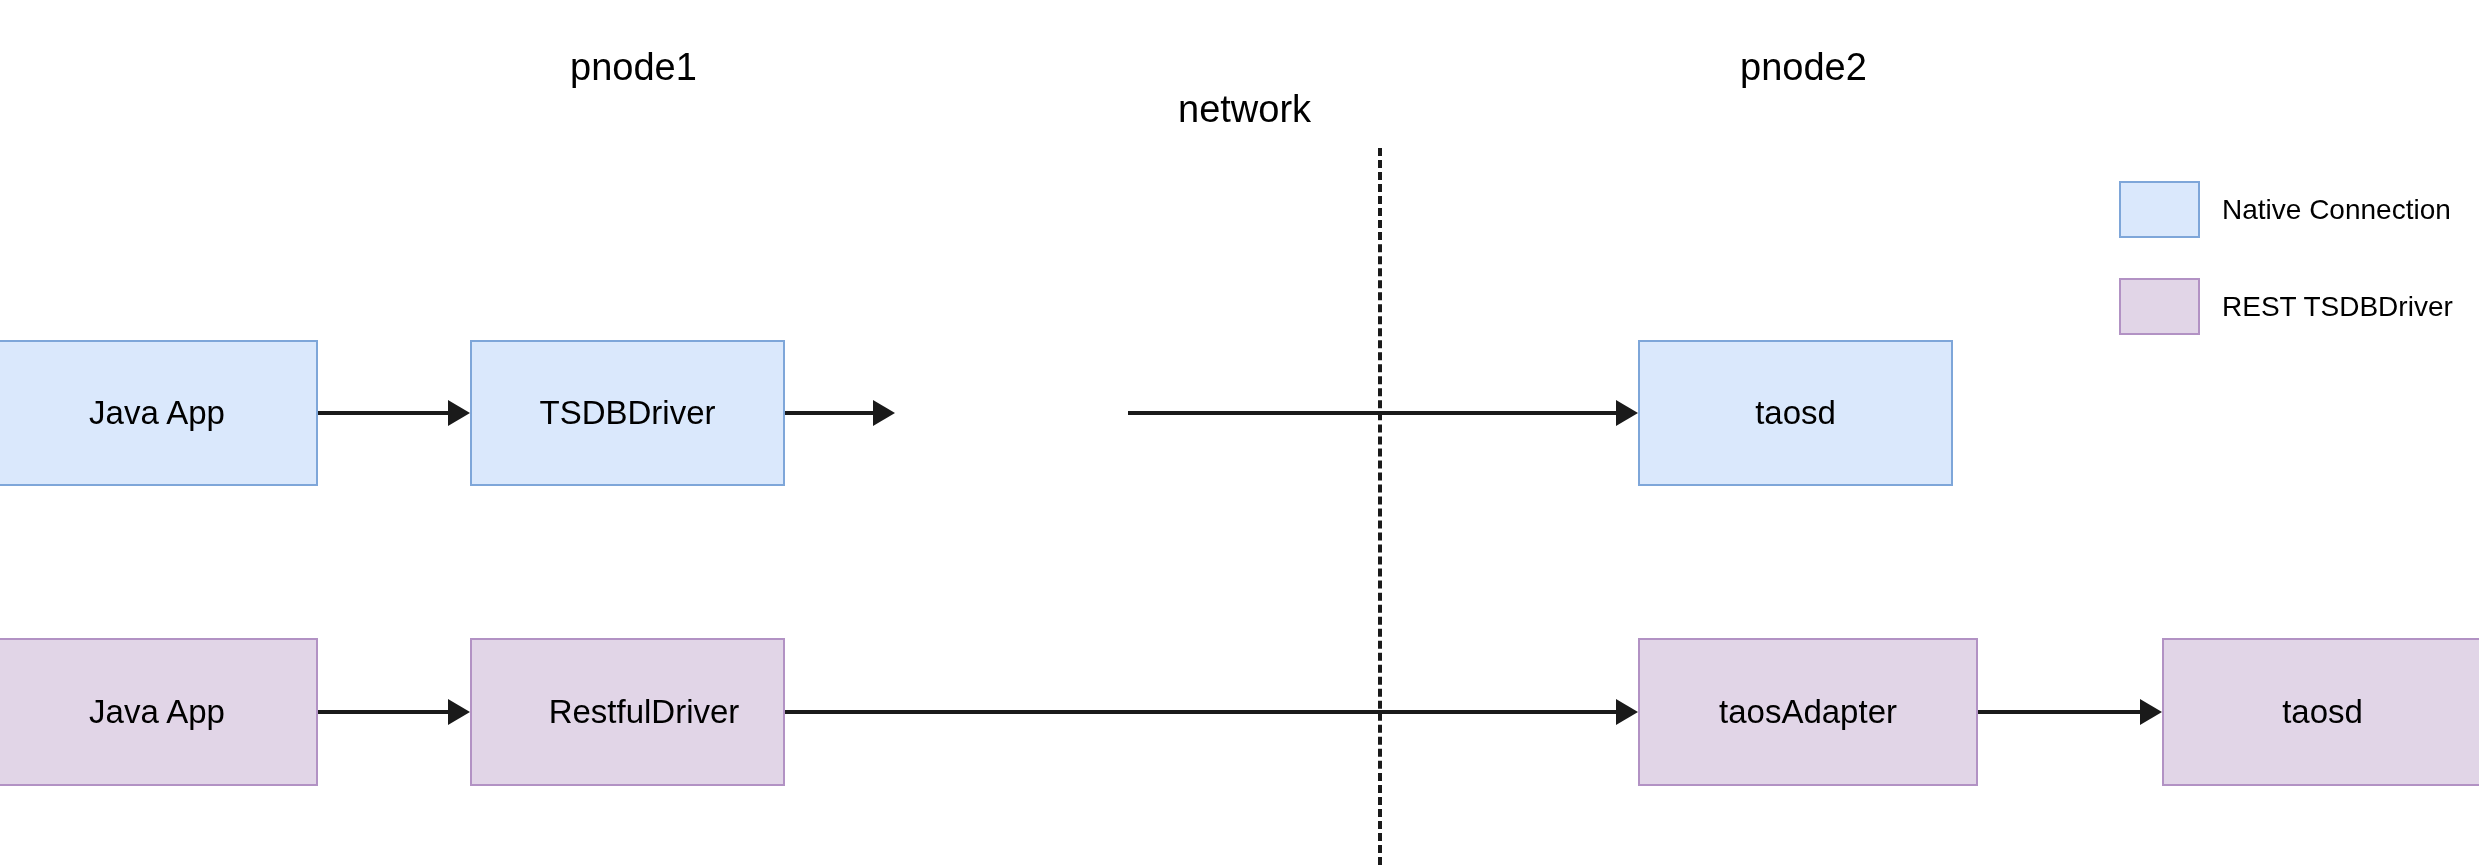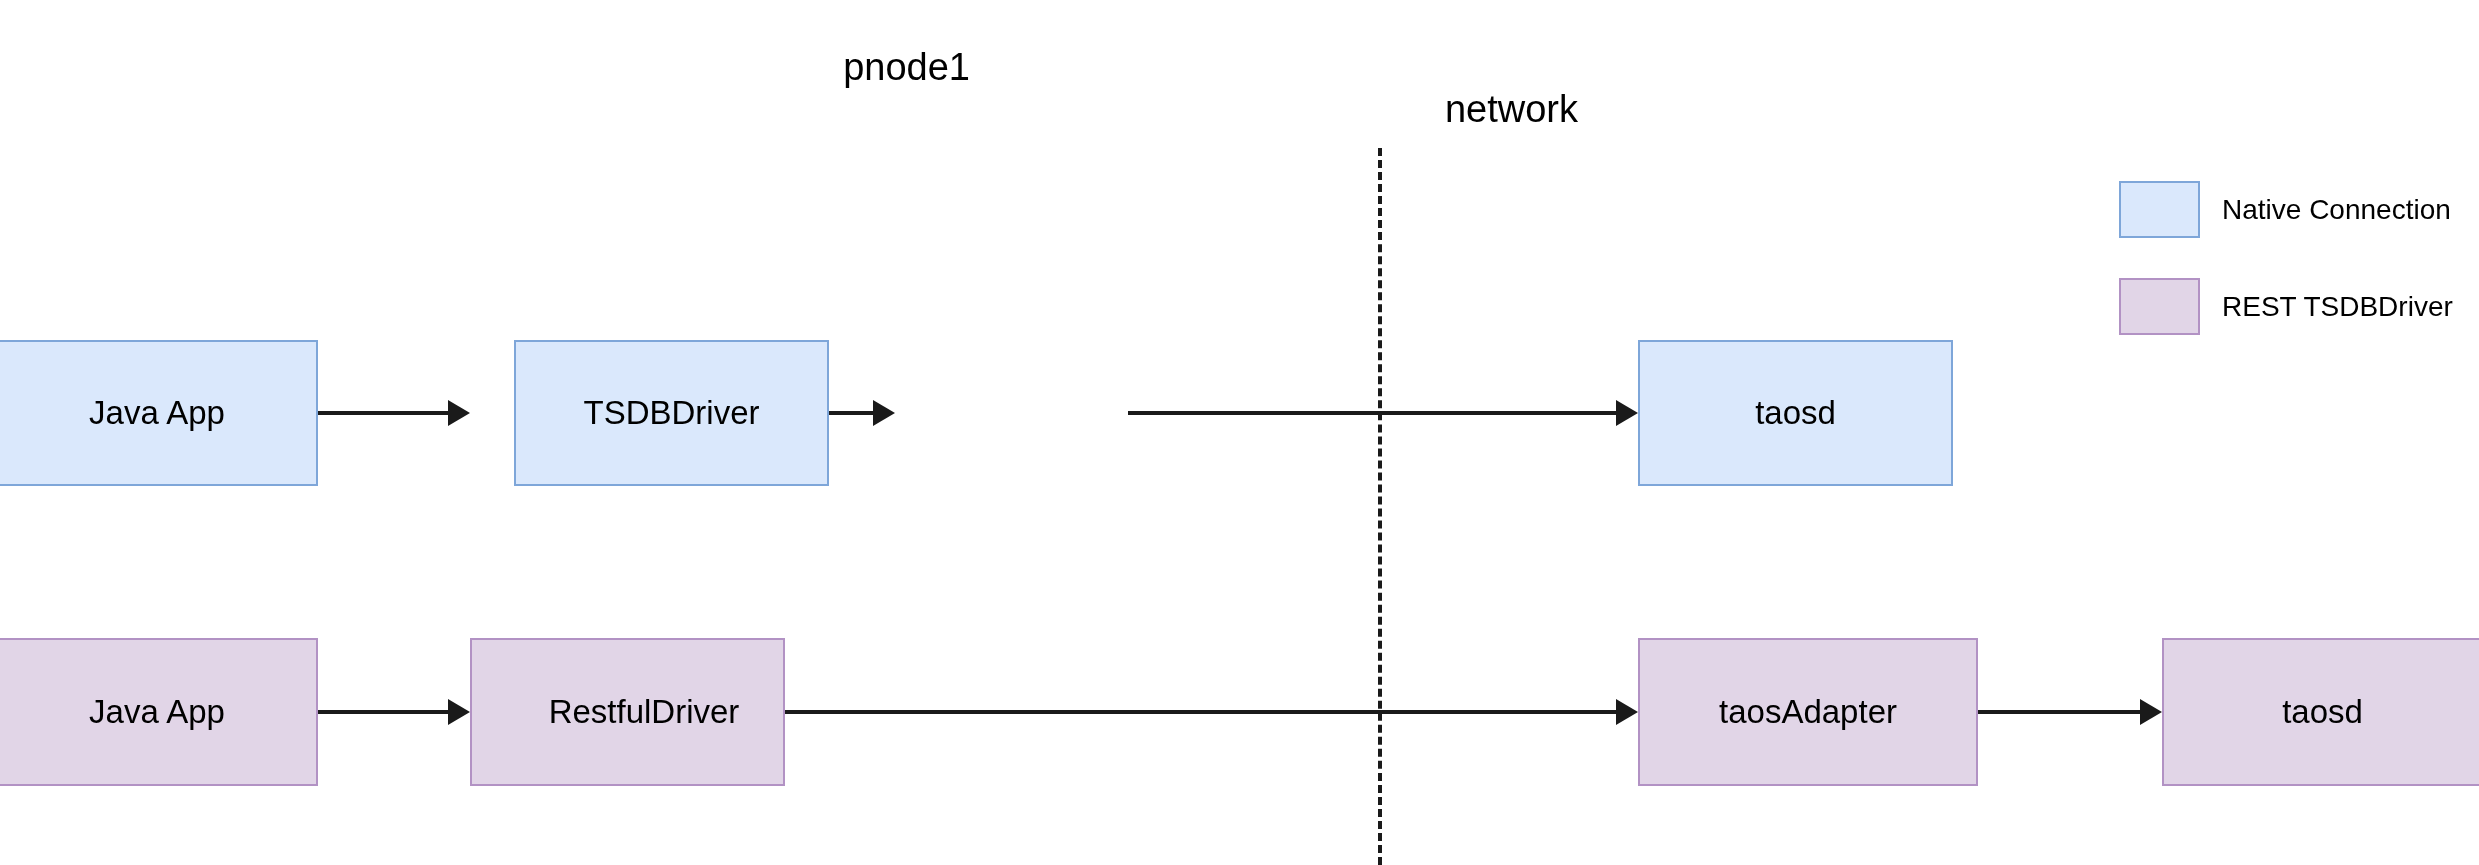--- a/index.html
+++ b/index.html
@@ -17,21 +17,21 @@
     background: #ffffff;
     overflow: hidden;
   }
 
   
   .zone-label {
     position: absolute;
     font-size: 38px;
     color: #000000;
     white-space: nowrap;
-    text-align: right;
+    text-align: left;
     line-height: 1;
   }
 
   
   .node-box {
     position: absolute;
     box-sizing: border-box;
     display: flex;
     align-items: center;
     justify-content: center;
@@ -95,31 +95,32 @@
     line-height: 1;
   }
 </style>
 </head>
 <body>
 
 <div id="canvas">
 
 <div class="zone-label" style="left: 570px; top: 48px; width: 400px;">pnode1</div>
     <div class="zone-label" style="left: 1178px; top: 48px; width: 400px; margin-top: 42px;">network</div>
+    <div class="zone-label" style="left: 1740px; top: 48px; width: 400px;">pnode2</div>
     <div class="divider" style="left: 1378px; top: 148px; height: 717px;"></div>
     <div class="connector" style="left: 318px; top: 411px; width: 134px;"></div>
     <div class="arrowhead" style="left: 448px; top: 400px;"></div>
     <div class="connector" style="left: 785px; top: 411px; width: 92px;"></div>
     <div class="arrowhead" style="left: 873px; top: 400px;"></div>
     <div class="connector" style="left: 1128px; top: 411px; width: 492px;"></div>
     <div class="arrowhead" style="left: 1616px; top: 400px;"></div>
     <div class="node-box native" style="left: -4px; top: 340px; width: 322px; height: 146px;">
       <span>Java App</span>
     </div>
-    <div class="node-box native" style="left: 470px; top: 340px; width: 315px; height: 146px; margin-left: 44px;">
+    <div class="node-box native" style="left: 470px; top: 340px; width: 315px; height: 146px;">
       <span>TSDBDriver</span>
     </div>
     <div class="node-box native" style="left: 1638px; top: 340px; width: 315px; height: 146px;">
       <span>taosd</span>
     </div>
     <div class="connector" style="left: 318px; top: 710px; width: 134px;"></div>
     <div class="arrowhead" style="left: 448px; top: 699px;"></div>
     <div class="connector" style="left: 785px; top: 710px; width: 835px;"></div>
     <div class="arrowhead" style="left: 1616px; top: 699px;"></div>
     <div class="connector" style="left: 1953px; top: 710px; width: 191px;"></div>

